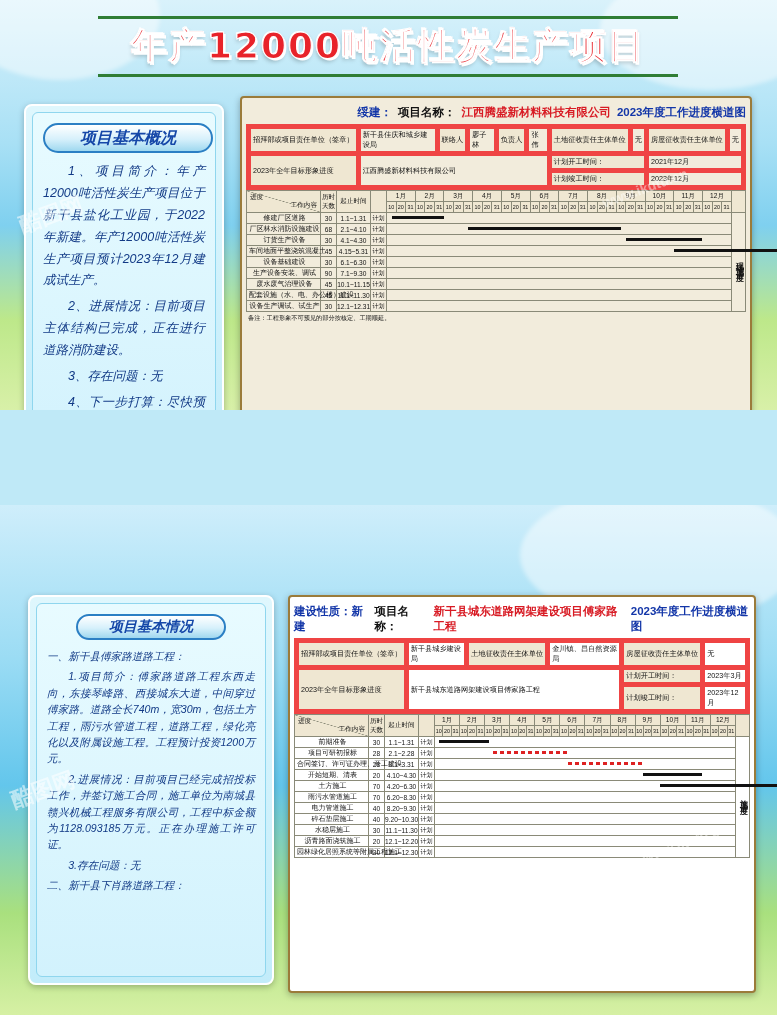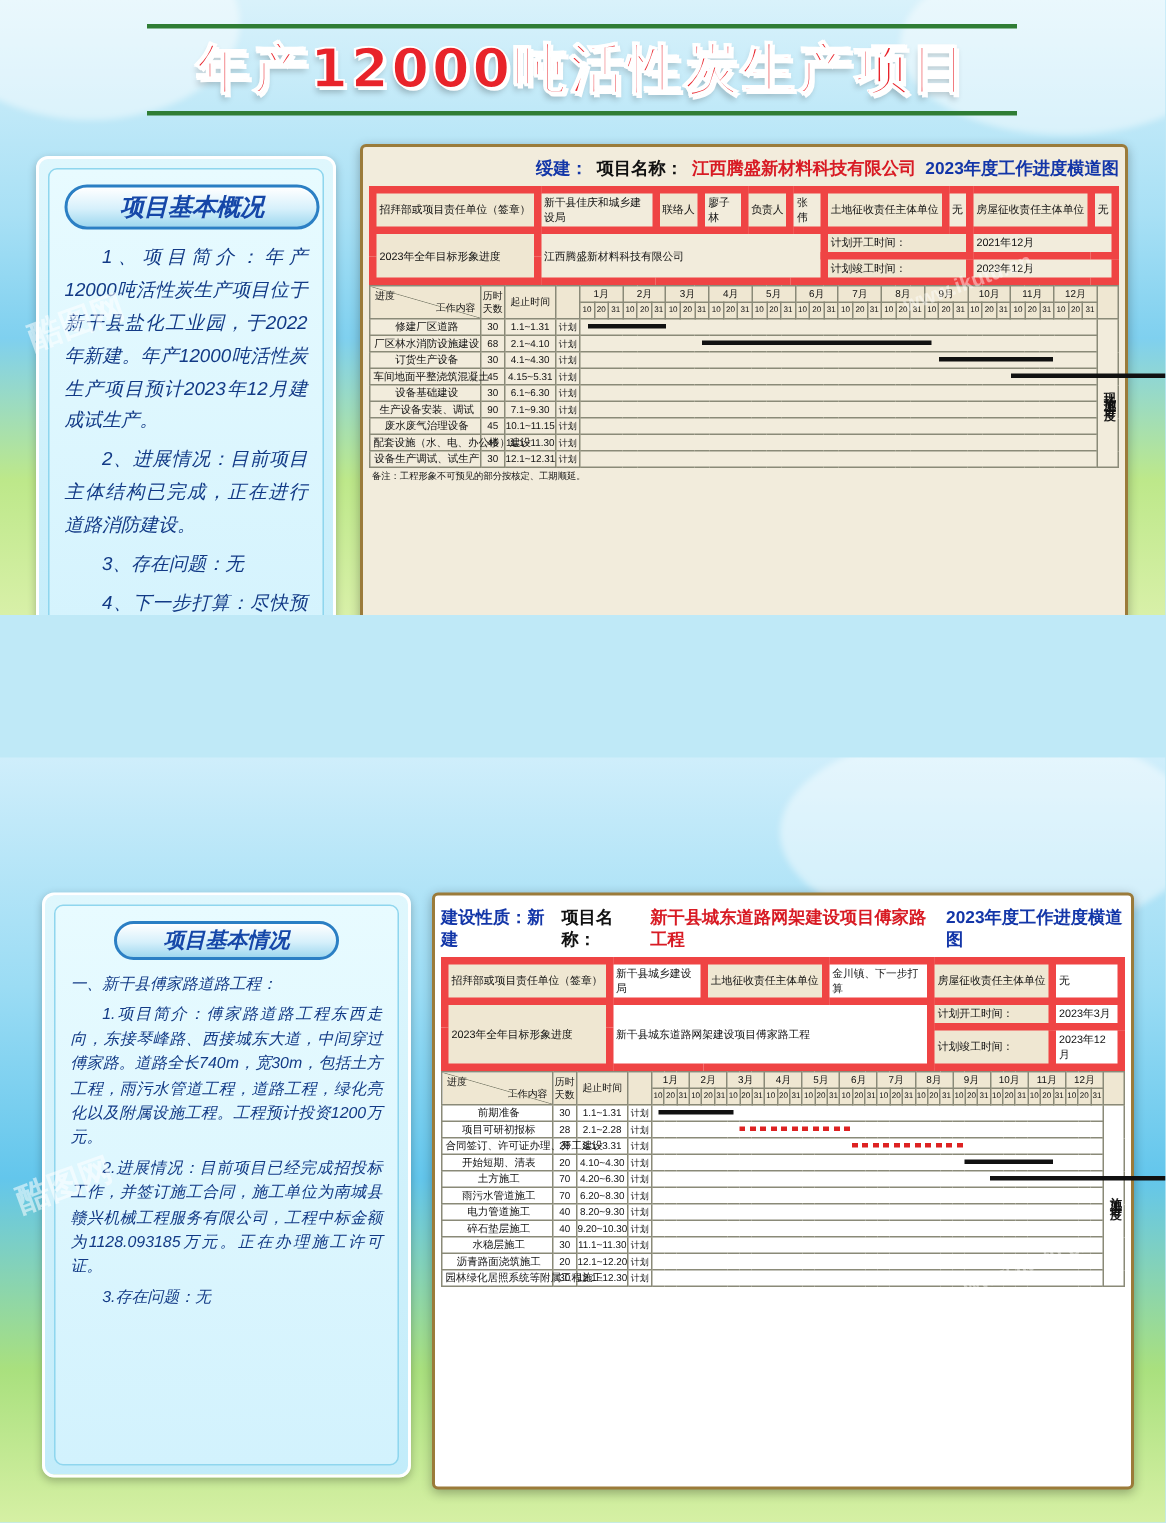--- a/index.html
+++ b/index.html
@@ -310,40 +310,41 @@
   <div class="sky-deco" style="left:520px;top:-20px;width:280px;height:140px;"></div>
 
   <div class="panel" id="panel-bottom" style="left:28px;top:90px;width:246px;height:390px;">
     <div class="panel-inner">
       <div class="panel-head">项目基本情况</div>
       <div class="panel-body">
         <p>一、新干县傅家路道路工程：</p>
         <p class="indent">1.项目简介：傅家路道路工程东西走向，东接琴峰路、西接城东大道，中间穿过傅家路。道路全长740m，宽30m，包括土方工程，雨污水管道工程，道路工程，绿化亮化以及附属设施工程。工程预计投资1200万元。</p>
         <p class="indent">2.进展情况：目前项目已经完成招投标工作，并签订施工合同，施工单位为南城县赣兴机械工程服务有限公司，工程中标金额为1128.093185万元。正在办理施工许可证。</p>
         <p class="indent">3.存在问题：无</p>
+        <p>二、新干县下肖路道路工程：</p>
 
       </div>
     </div>
   </div>
 
   <div class="gantt-card" id="gantt-bottom" style="left:288px;top:90px;width:468px;height:398px;">
     <div class="g-title">
       <span class="bluetxt">建设性质：新建</span>
       <span class="blk">项目名称：</span>
       <span class="red">新干县城东道路网架建设项目傅家路工程</span>
       <span class="bluetxt">2023年度工作进度横道图</span>
     </div>
 
     <table class="meta">
       <tbody>
           <tr>
         <td class="lbl">招拜部或项目责任单位（签章）</td>
         <td class="center">新干县城乡建设局</td>
         <td class="lbl">土地征收责任主体单位</td>
-        <td class="center">金川镇、下一步打算</td>
+        <td class="center">金川镇、昌自然资源局</td>
         <td class="lbl">房屋征收责任主体单位</td>
         <td class="center">无</td>
       </tr>
       <tr>
         <td class="lbl" rowspan="2" style="width:86px;">2023年全年目标形象进度</td>
         <td class="center" colspan="3" rowspan="2">新干县城东道路网架建设项目傅家路工程</td>
         <td class="lbl">计划开工时间：</td>
         <td class="center">2023年3月</td>
       </tr>
       <tr>

